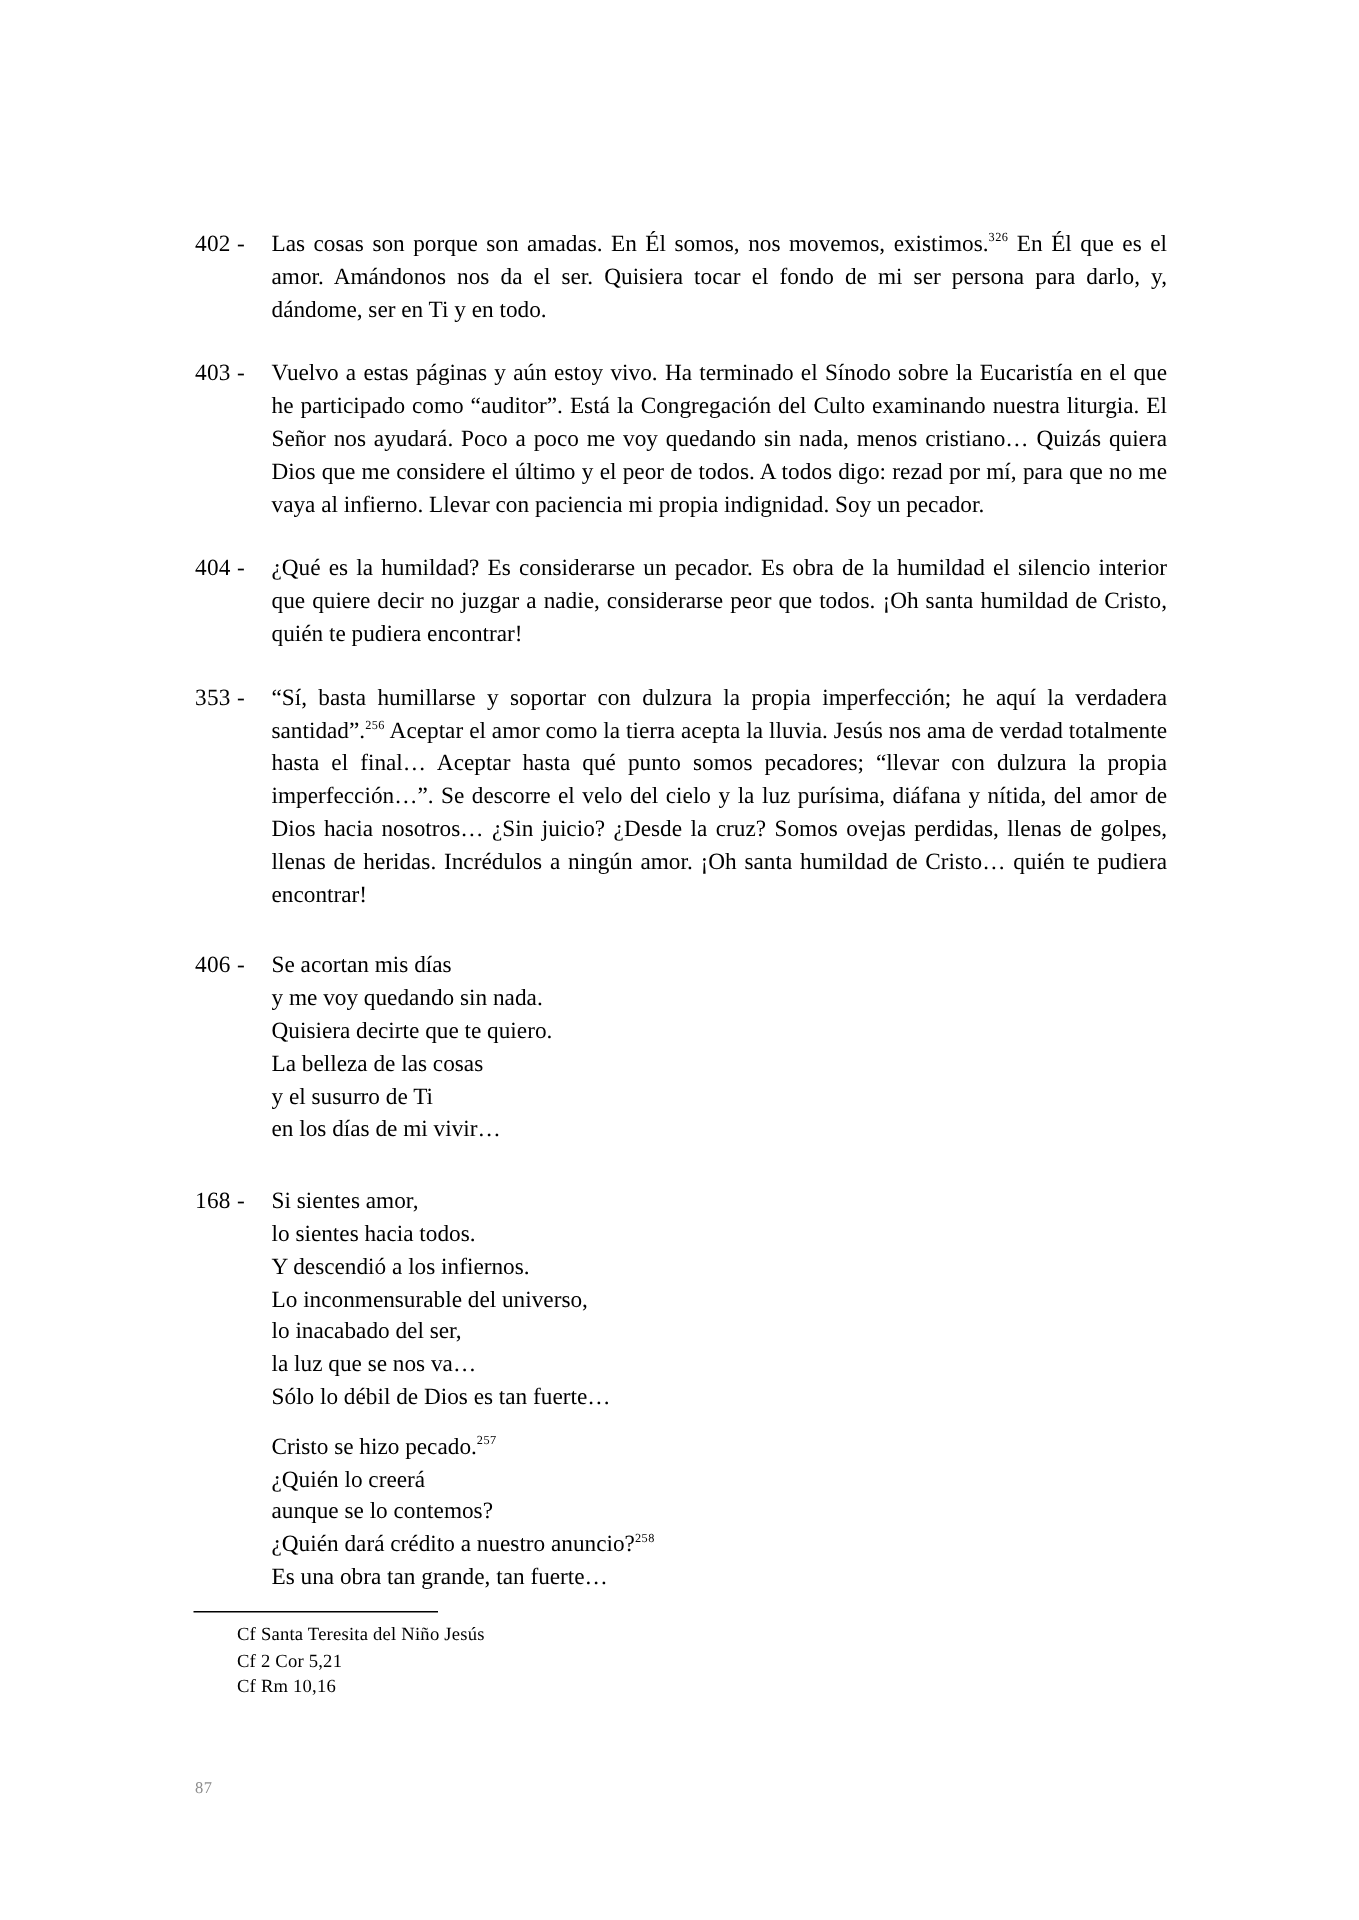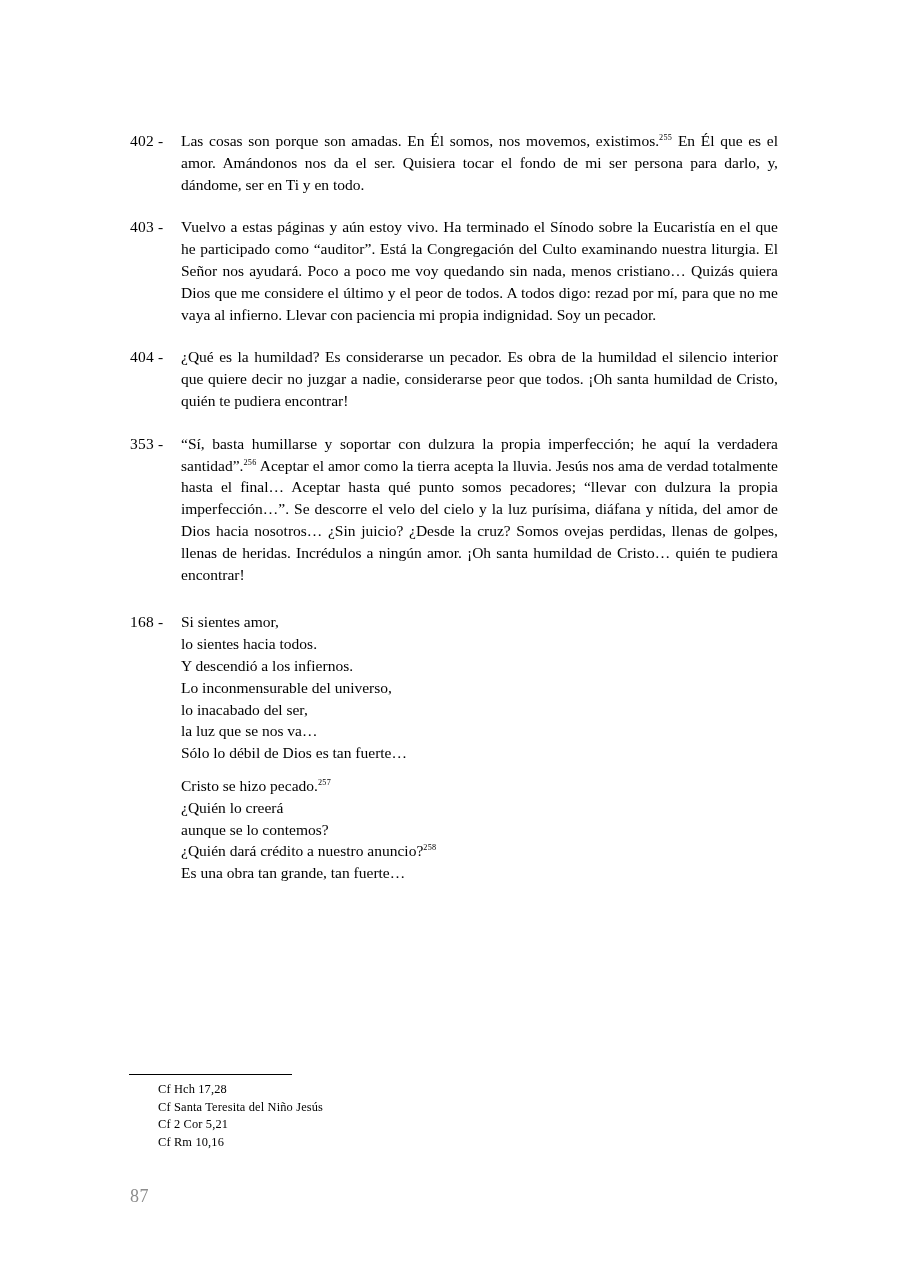--- a/index.html
+++ b/index.html
@@ -16,21 +16,21 @@
     position: relative;
     width: 906px;
     height: 1280px;
     background: #ffffff;
     box-sizing: border-box;
     overflow: hidden;
   }
   .content {
     position: absolute;
     left: 130px;
-    top: 130px;
+    top: 152px;
     width: 648px;
   }
 
   
   .entry {
     display: flex;
     align-items: flex-start;
     margin-bottom: 21px;
   }
   .entry-num {
@@ -88,52 +88,63 @@
     line-height: 17.6px;
     letter-spacing: 0.15px;
     white-space: nowrap;
   }
 
   
   .page-number {
     position: absolute;
     left: 130px;
     top: 1186px;
-    font-size: 18px;
+    font-size: 11px;
     color: #8c8c8c;
     letter-spacing: 0.4px;
   }
 </style>
 </head>
 <body>
 
 <div class="page">
 
   <div class="content">
 
     <div class="entry">
       <div class="entry-num">402 -</div>
-      <div class="entry-body prose"><span>Las cosas son porque son amadas. En Él somos, nos movemos, existimos.</span><sup>255</sup><span> En Él que es el amor. Amándonos nos da el ser. Quisiera tocar el fondo de mi ser persona para darlo, y, dándome, ser en Ti y en todo.</span></div>
+      <div class="entry-body prose"><span>Las cosas son porque son amadas. En Él somos, nos movemos, existimos.</span><sup>326</sup><span> En Él que es el amor. Amándonos nos da el ser. Quisiera tocar el fondo de mi ser persona para darlo, y, dándome, ser en Ti y en todo.</span></div>
     </div>
 
     <div class="entry">
       <div class="entry-num">403 -</div>
       <div class="entry-body prose">Vuelvo a estas páginas y aún estoy vivo. Ha terminado el Sínodo sobre la Eucaristía en el que he participado como “auditor”. Está la Congregación del Culto examinando nuestra liturgia. El Señor nos ayudará. Poco a poco me voy quedando sin nada, menos cristiano… Quizás quiera Dios que me considere el último y el peor de todos. A todos digo: rezad por mí, para que no me vaya al infierno. Llevar con paciencia mi propia indignidad. Soy un pecador.</div>
     </div>
 
     <div class="entry">
       <div class="entry-num">404 -</div>
       <div class="entry-body prose">¿Qué es la humildad? Es considerarse un pecador. Es obra de la humildad el silencio interior que quiere decir no juzgar a nadie, considerarse peor que todos. ¡Oh santa humildad de Cristo, quién te pudiera encontrar!</div>
     </div>
 
     <div class="entry">
       <div class="entry-num">353 -</div>
       <div class="entry-body prose"><span>“Sí, basta humillarse y soportar con dulzura la propia imperfección; he aquí la verdadera santidad”.</span><sup>256</sup><span> Aceptar el amor como la tierra acepta la lluvia. Jesús nos ama de verdad totalmente hasta el final… Aceptar hasta qué punto somos pecadores; “llevar con dulzura la propia imperfección…”. Se descorre el velo del cielo y la luz purísima, diáfana y nítida, del amor de Dios hacia nosotros… ¿Sin juicio? ¿Desde la cruz? Somos ovejas perdidas, llenas de golpes, llenas de heridas. Incrédulos a ningún amor. ¡Oh santa humildad de Cristo… quién te pudiera encontrar!</span></div>
     </div>
 
+    <div class="entry" style="margin-top:26px;">
+      <div class="entry-num">406 -</div>
+      <div class="entry-body">
+        <div class="verse stanza">Se acortan mis días
+y me voy quedando sin nada.
+Quisiera decirte que te quiero.
+La belleza de las cosas
+y el susurro de Ti
+en los días de mi vivir…</div>
+      </div>
+    </div>
 
     <div class="entry" style="margin-top:26px;">
       <div class="entry-num">168 -</div>
       <div class="entry-body">
         <div class="verse stanza">Si sientes amor,
 lo sientes hacia todos.
 Y descendió a los infiernos.
 Lo inconmensurable del universo,
 lo inacabado del ser,
 la luz que se nos va…
@@ -144,21 +155,20 @@
 ¿Quién dará crédito a nuestro anuncio?</span><sup>258</sup><span>
 Es una obra tan grande, tan fuerte…</span></div>
       </div>
     </div>
 
   </div>
 
   <div class="footnotes">
     <div class="fn-rule"></div>
     <ul class="fn-list">
-      <li class="fn-item">Cf Hch 17,28</li>
       <li class="fn-item">Cf Santa Teresita del Niño Jesús</li>
       <li class="fn-item">Cf 2 Cor 5,21</li>
       <li class="fn-item">Cf Rm 10,16</li>
     </ul>
   </div>
 
   <div class="page-number">87</div>
 
 </div>
 

